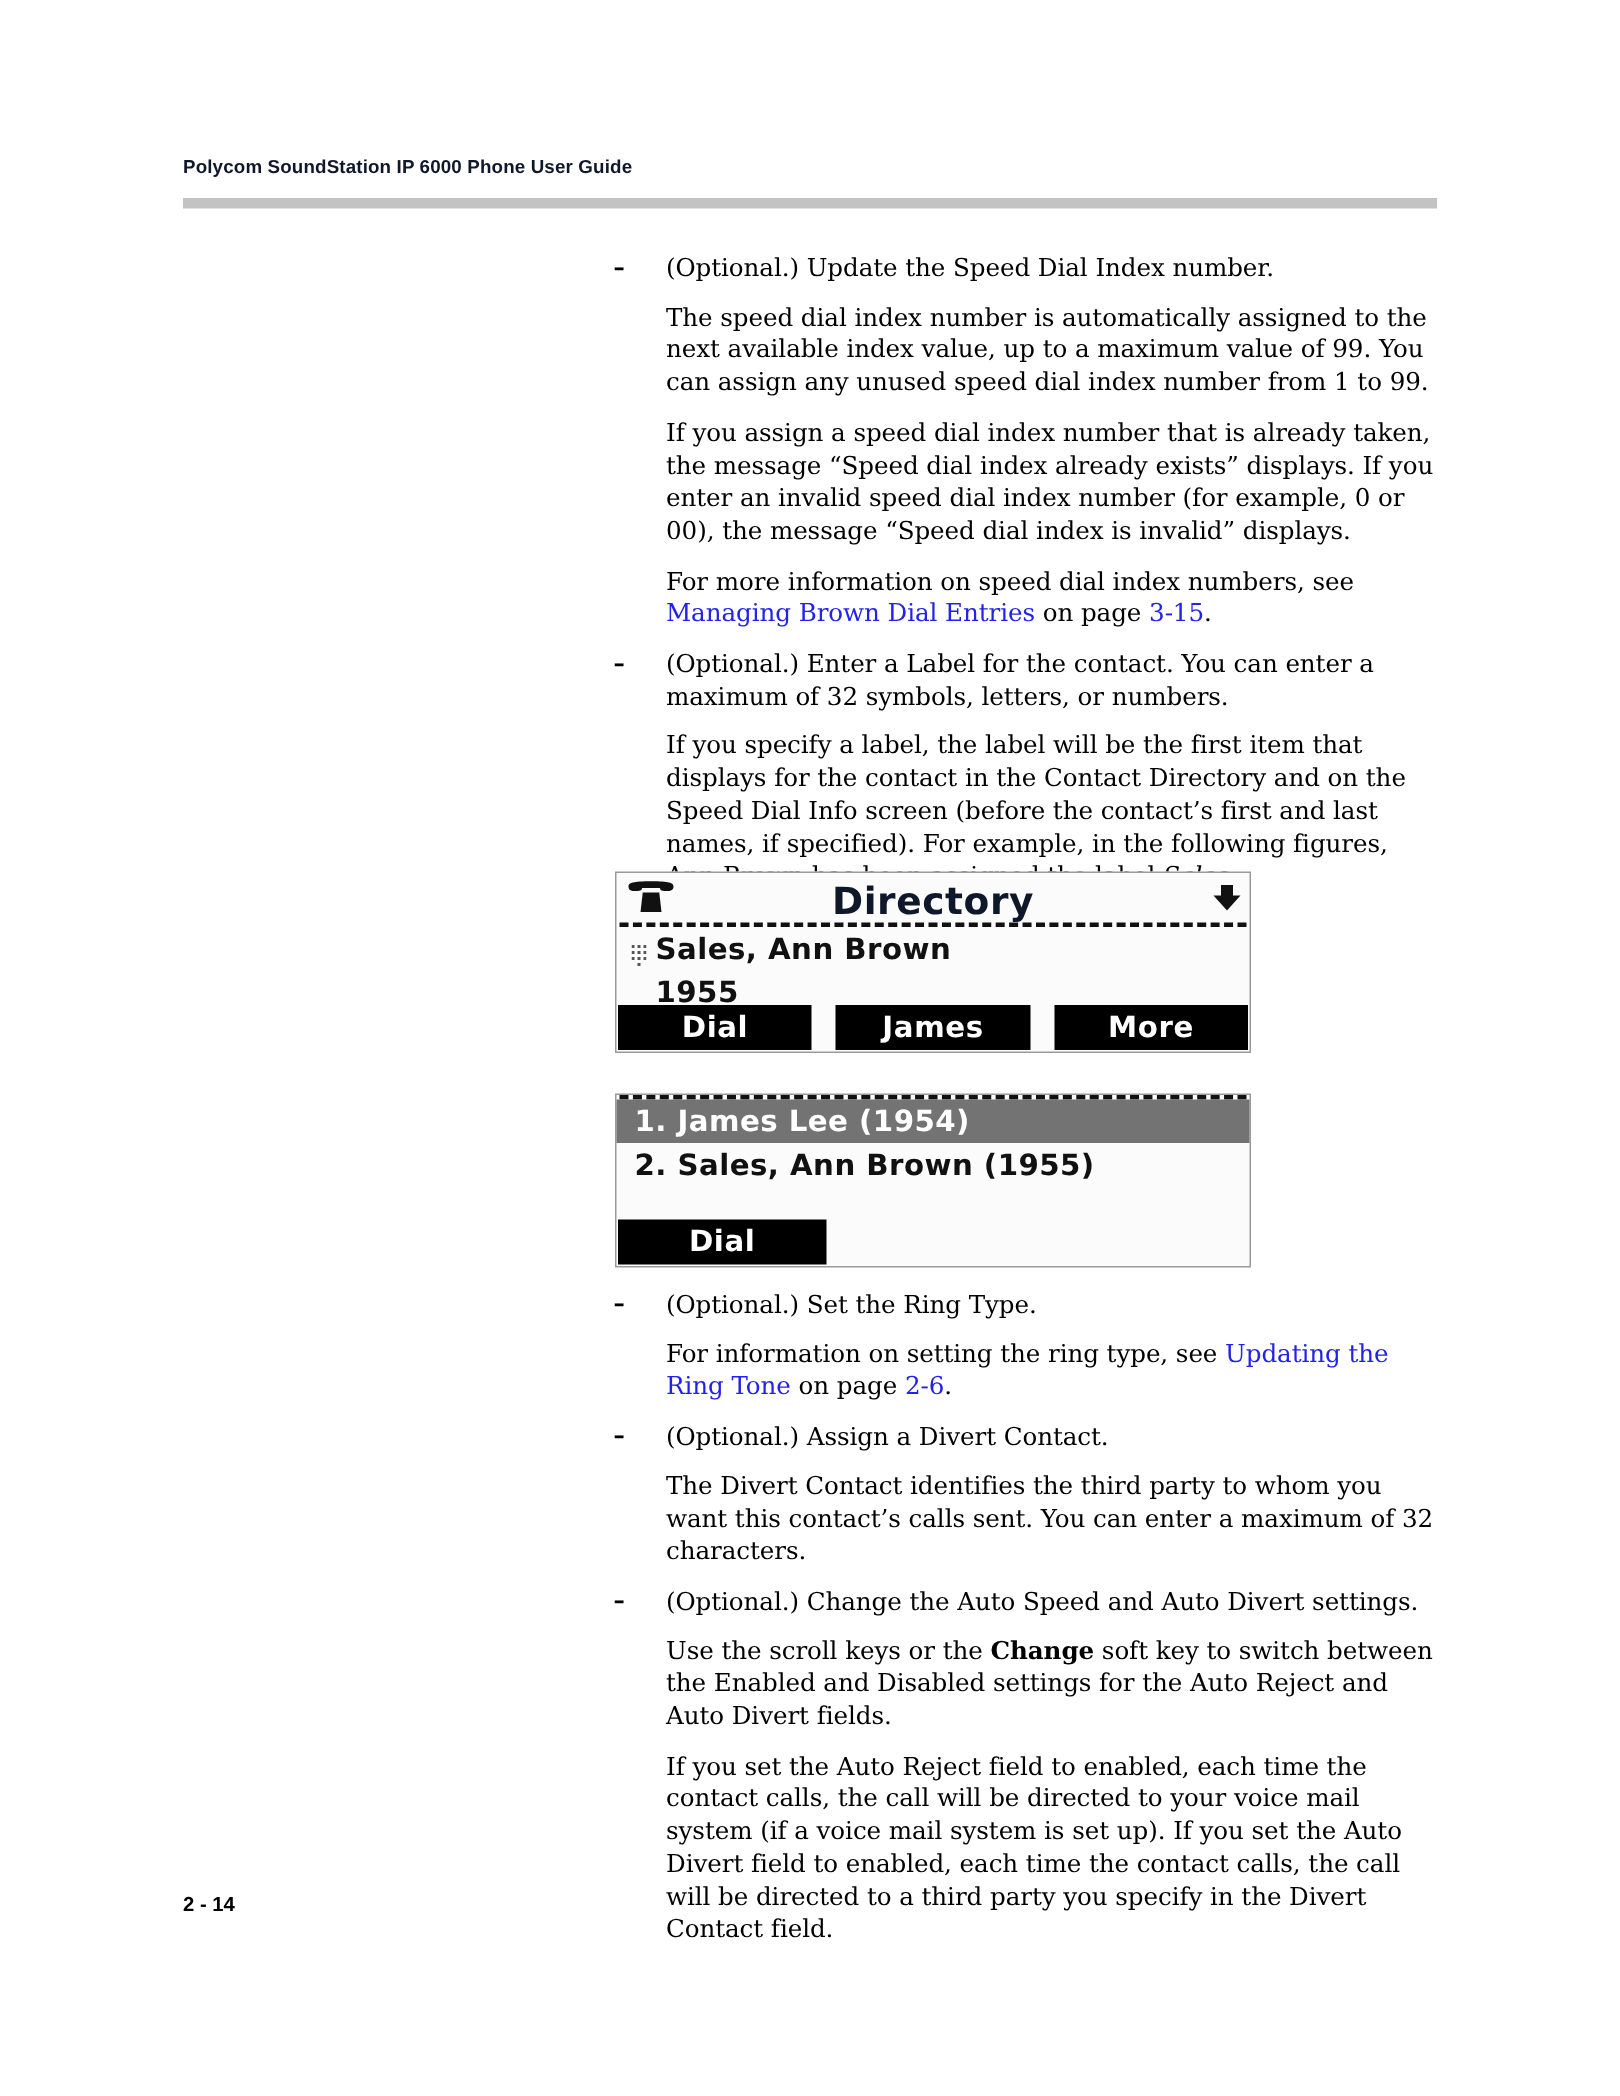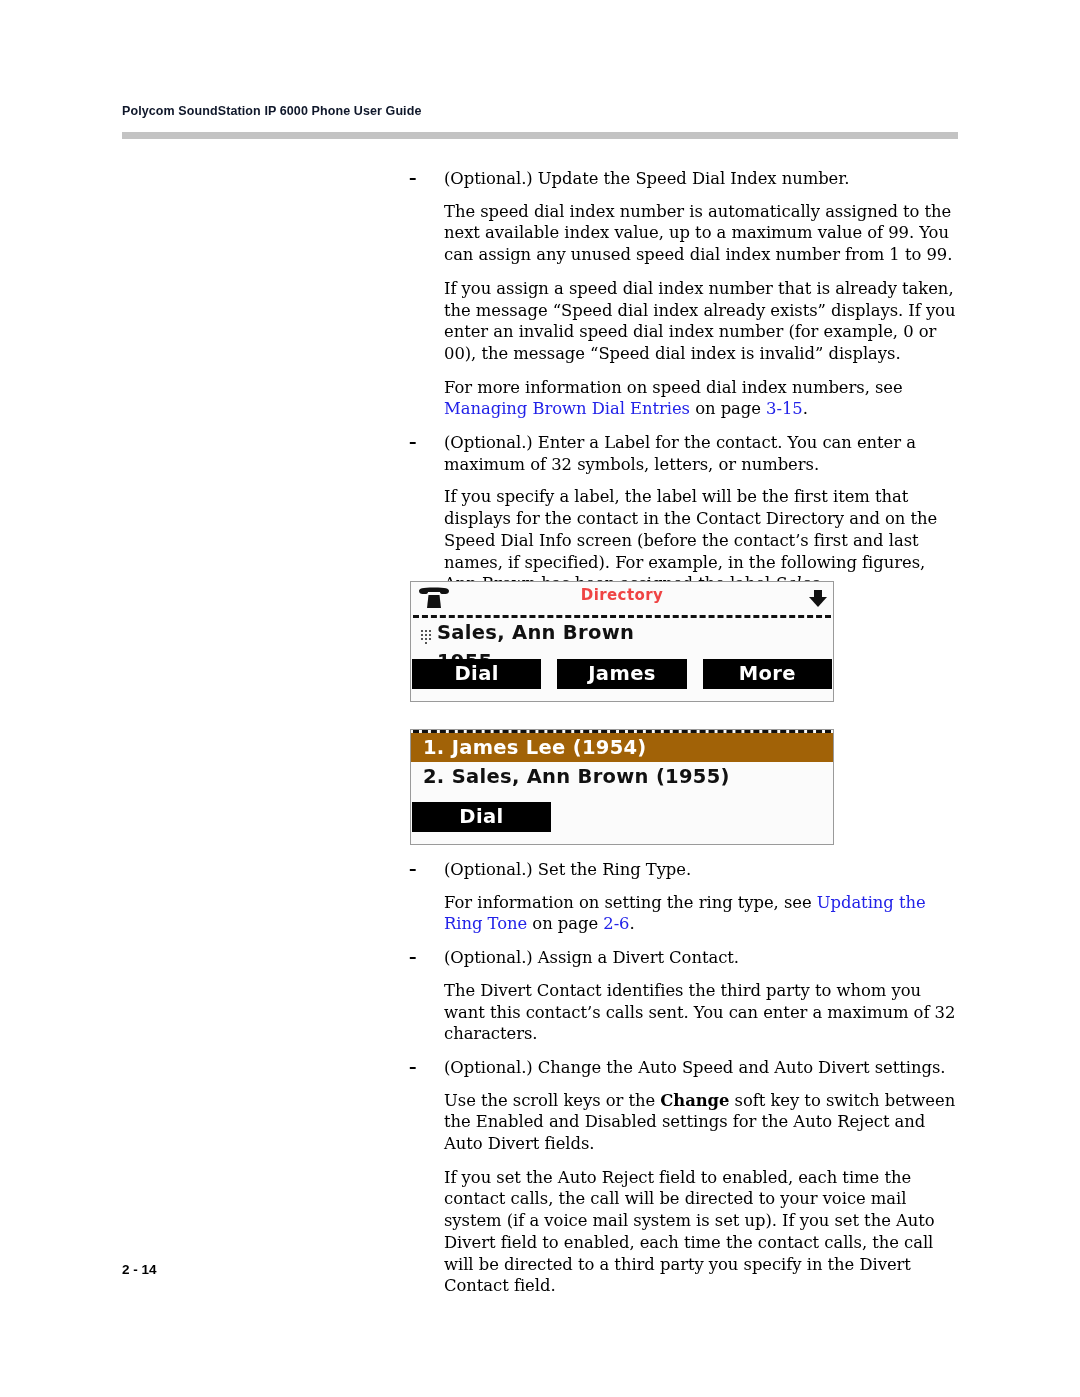--- a/index.html
+++ b/index.html
@@ -92,24 +92,24 @@
 
   .lcd-titlebar {
     position: relative;
     height: 33px;
   }
   .lcd-title {
     position: absolute;
     left: 0; right: 0;
     top: 4px;
     text-align: center;
-    font-size: 15px;
+    font-size: 25px;
     font-weight: bold;
     letter-spacing: 0.4px;
-    color: #ef4444;
+    color: #0f172a;
     font-family: "DejaVu Sans", sans-serif;
   }
   #lcd-speeddial .lcd-title { text-align: center; padding-left: 10px; }
 
   
   .handset-icon {
     position: absolute;
     left: 6px;
     top: 5px;
     width: 34px;
@@ -139,39 +139,39 @@
     font-size: 19.5px;
     font-weight: bold;
     letter-spacing: 0.3px;
     line-height: 25px;
     padding: 2px 0 2px 10px;
     white-space: nowrap;
     color: #111;
   }
   .lcd-row.sub { padding-left: 26px; }
   .lcd-row.selected {
-    background: #a16207;
+    background: #737373;
     color: #ffffff;
   }
   .lcd-row.num { padding-left: 12px; }
 
   
   .keypad-icon {
     position: absolute;
     left: 10px;
     top: 7px;
     width: 10px;
     height: 14px;
   }
 
   
   .softkeys {
     position: absolute;
     left: 0;
-    bottom: 11px;
+    bottom: 0;
     width: 100%;
     display: flex;
     gap: 16px;
     box-sizing: border-box;
     padding: 0 1px 1px 1px;
   }
   .softkey {
     flex: 1 1 0;
     background: #000;
     color: #fff;

